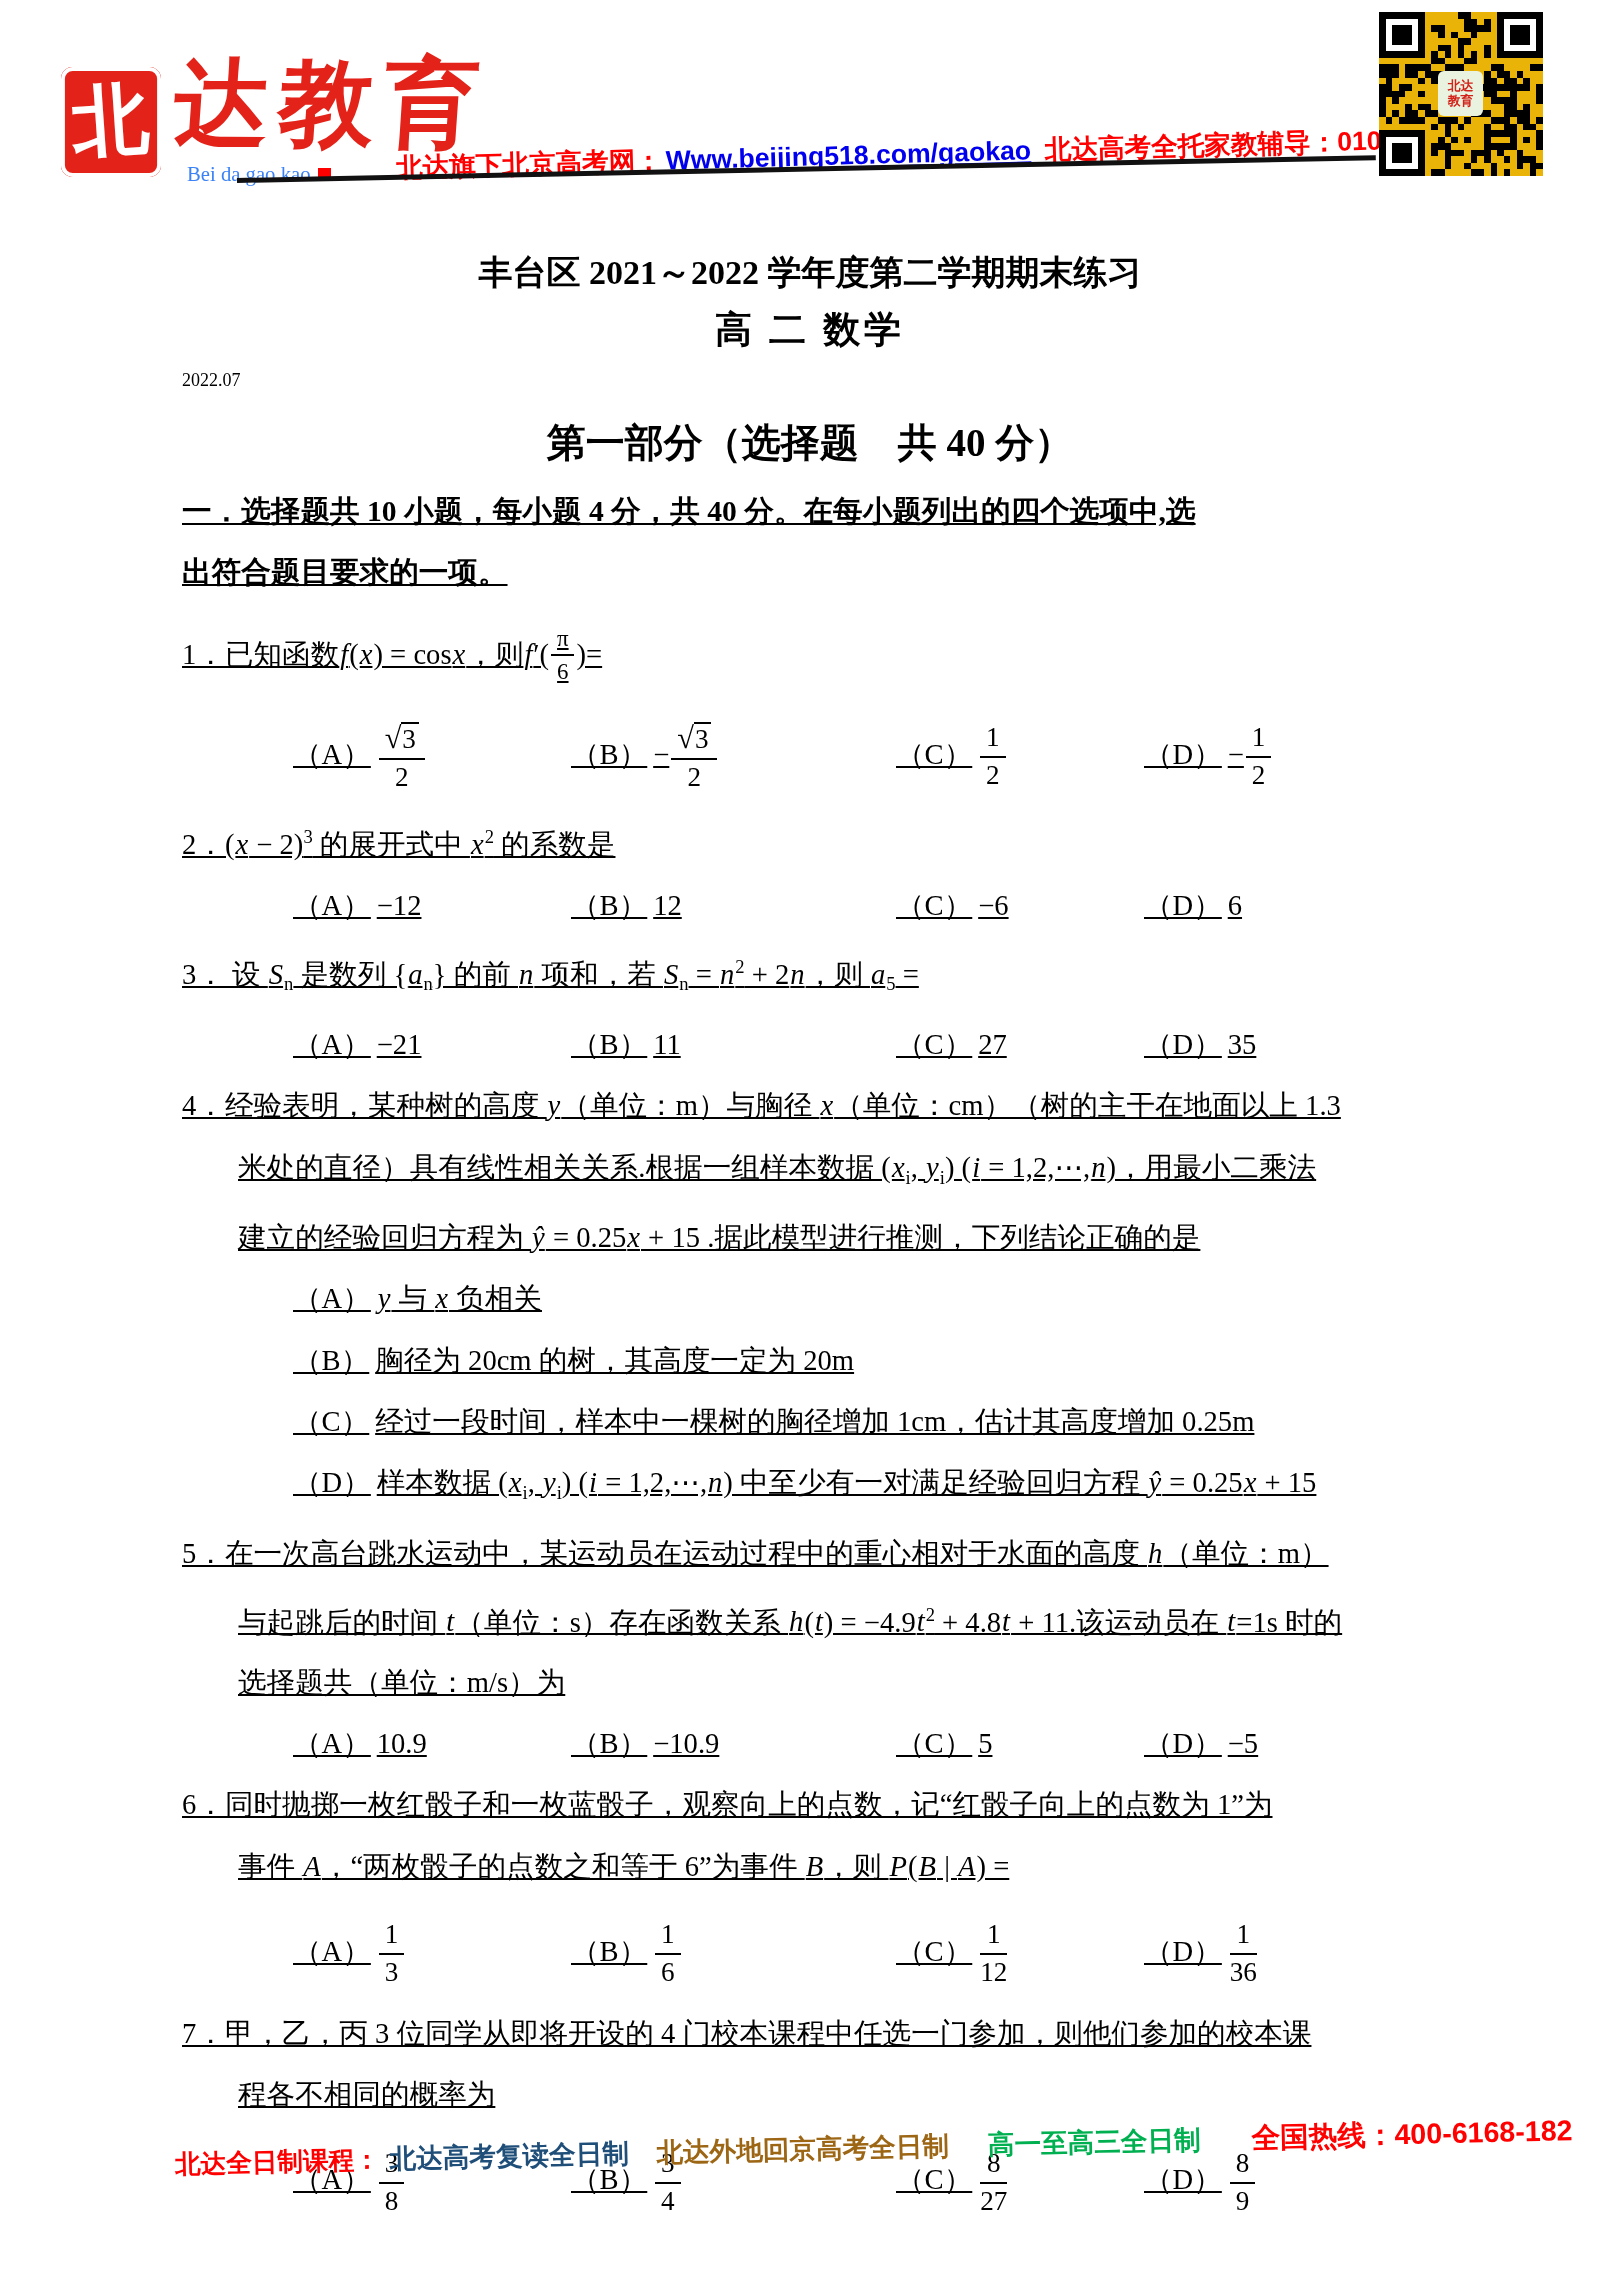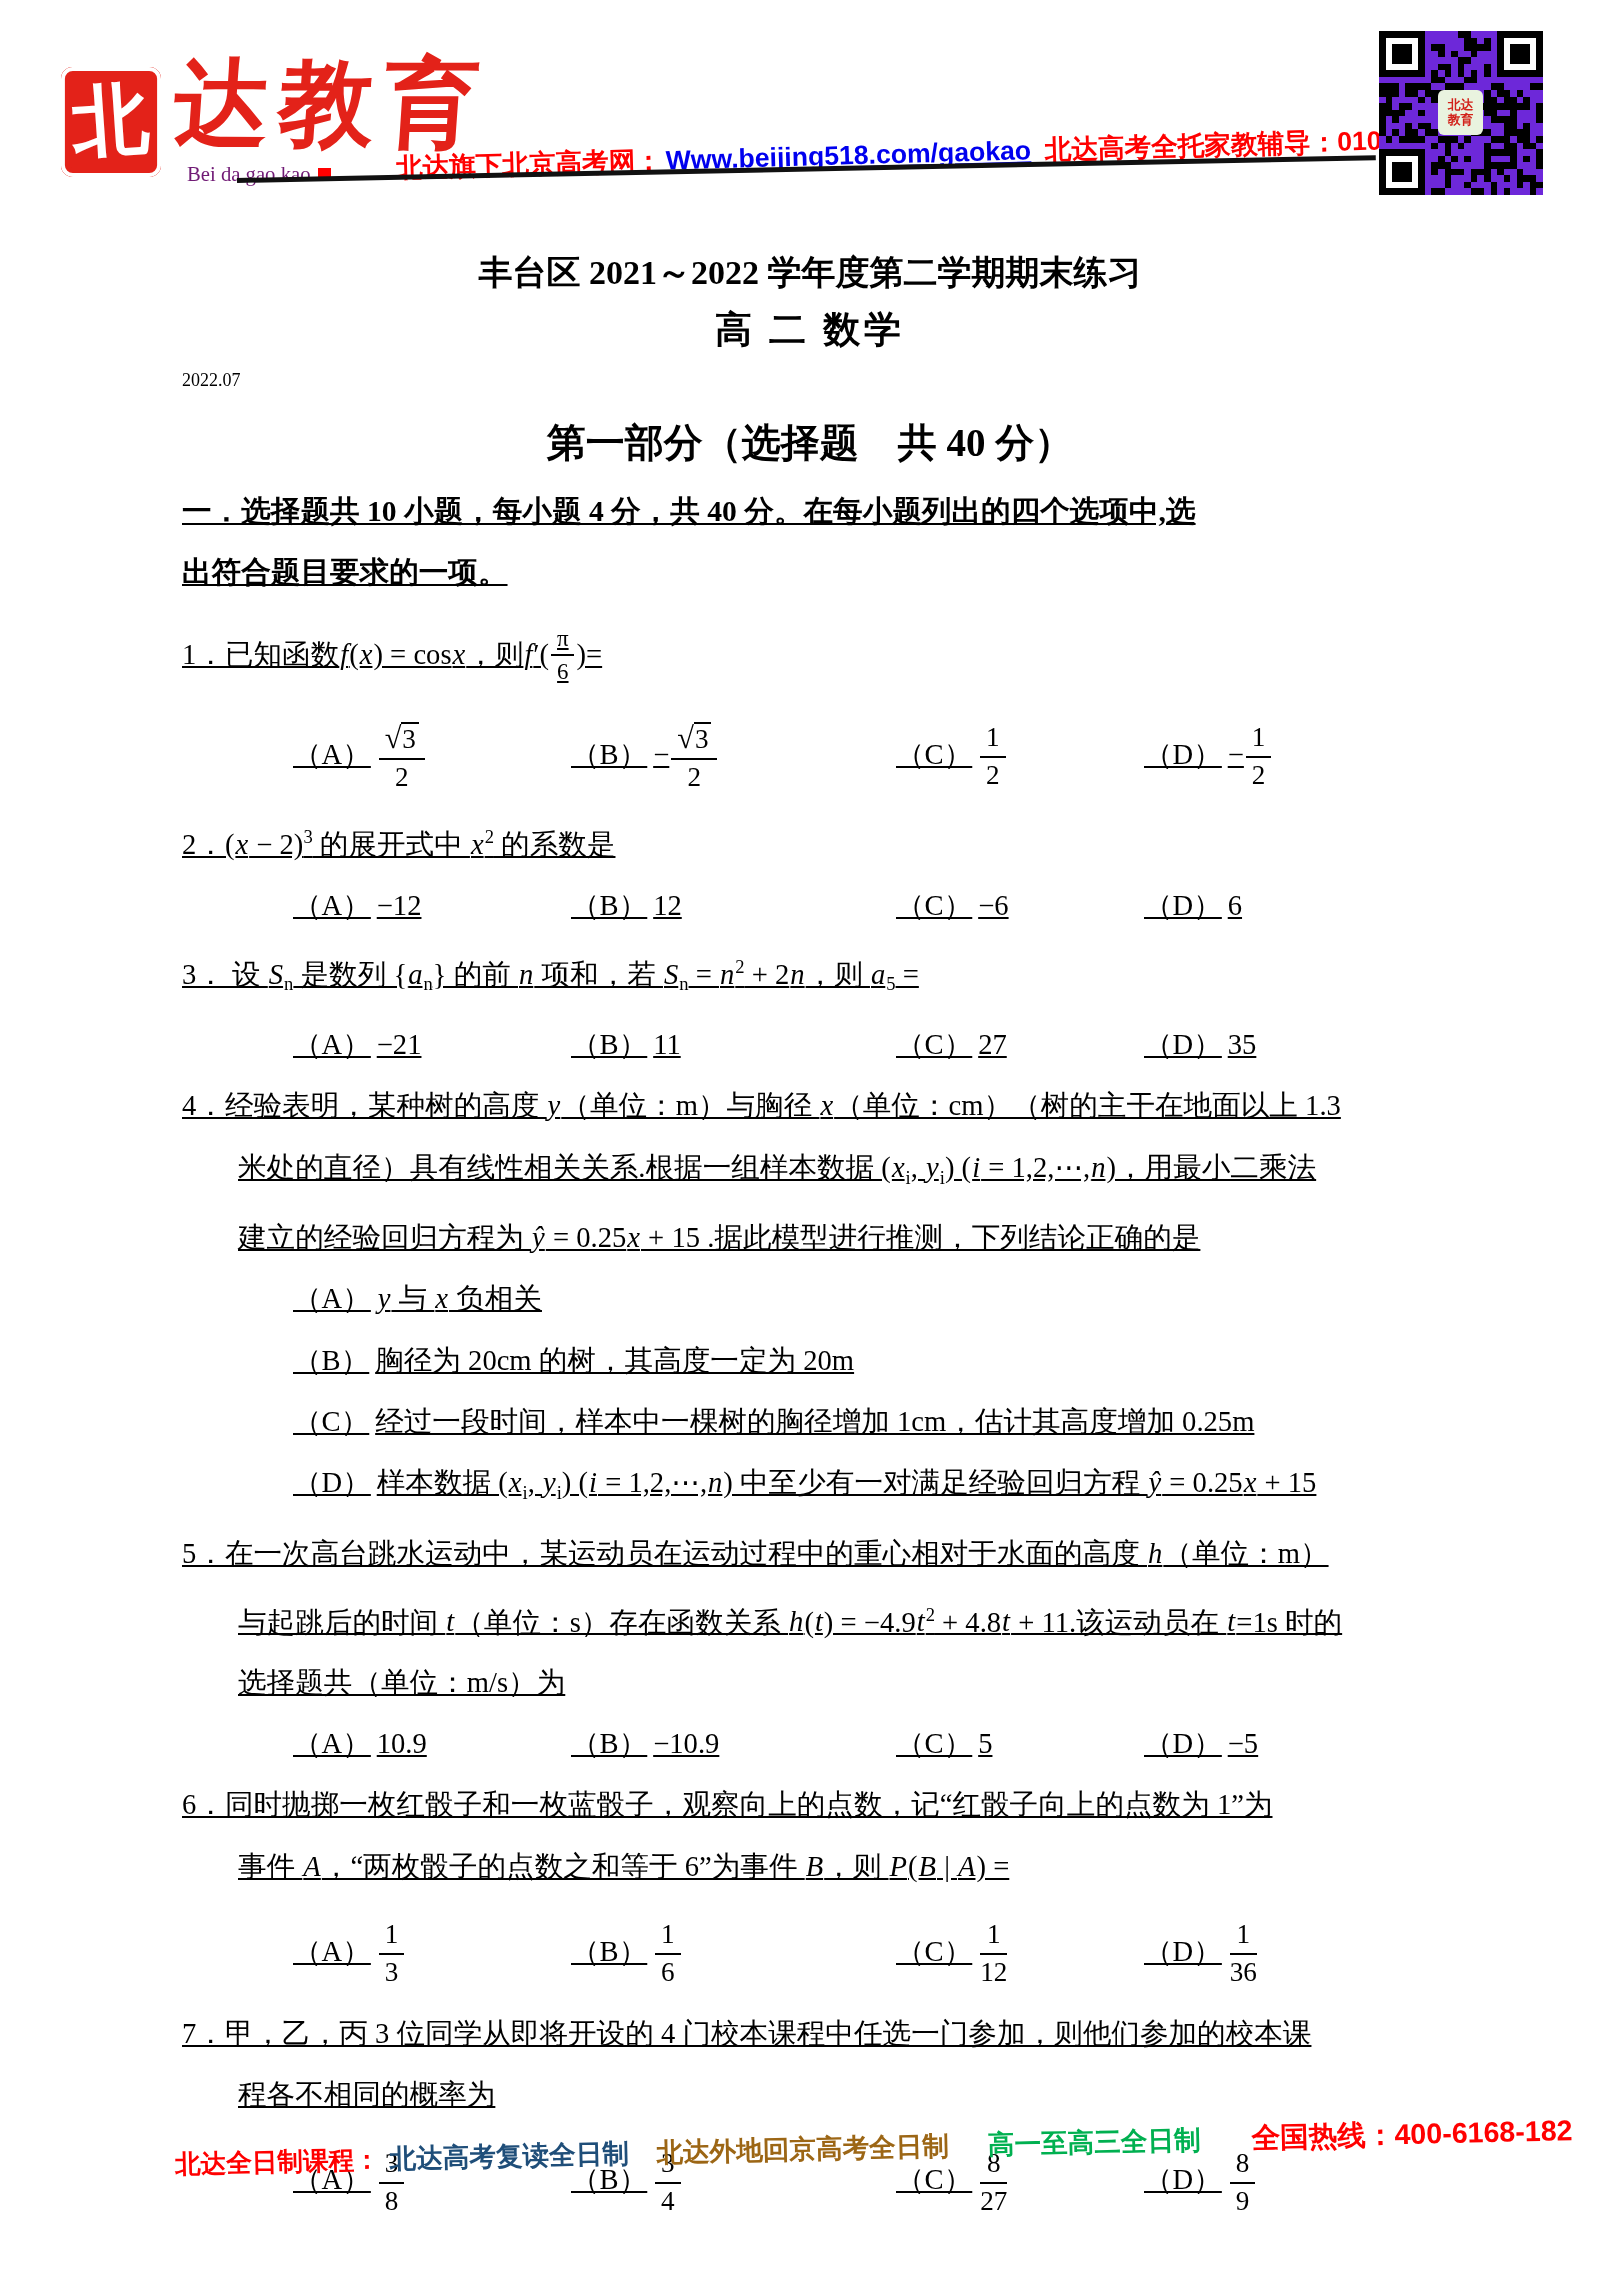--- a/index.html
+++ b/index.html
@@ -9,35 +9,35 @@
   
   .logo{position:absolute;left:54px;top:39px;width:453px;height:158px;}
   .seal{position:absolute;left:6.9px;top:27.6px;width:100px;height:110px;background:var(--brand);
         border-radius:11.8px;box-shadow:inset 0 0 0 3.9px #fff, inset 0 0 0 8.9px var(--brand);
         display:flex;align-items:center;justify-content:center;}
   .seal-char{color:#fff;font-size:77px;font-weight:bold;line-height:1;
              font-family:"Liberation Serif",serif;transform:rotate(-4deg);}
   .brand-text{position:absolute;left:120px;top:7.9px;font-size:95px;font-weight:bold;
               color:var(--brand);letter-spacing:9.9px;line-height:1.2;
               transform:skewX(-4deg);white-space:nowrap;}
-  .tagline{position:absolute;left:133px;top:124px;font-size:20.7px;color:#701a75;
+  .tagline{position:absolute;left:133px;top:124px;font-size:20.7px;color:#3b82f6;
            font-family:"Liberation Serif",serif;white-space:nowrap;}
   .tag-square{display:inline-block;width:12.8px;height:12.8px;background:var(--info-red);
               margin-left:7.9px;}
 
   .header-info{position:absolute;left:396px;top:150px;transform:rotate(-1.6deg);
                transform-origin:left center;white-space:nowrap;
                font-family:"Liberation Sans","DejaVu Sans",sans-serif;font-weight:bold;font-size:26.6px;}
   .header-info .red{color:var(--info-red);}
   .header-info a{color:var(--link);text-decoration:underline;margin:0 13.8px 0 3.9px;}
   .header-rule{position:absolute;left:237px;top:178px;width:1139px;height:4.9px;background:#111;
                transform:rotate(-1.15deg);transform-origin:left center;}
 
   
-  .qr{position:absolute;left:1379px;top:31px;width:164px;height:164px;background:#6d28d9;}
+  .qr{position:absolute;left:1379px;top:12px;width:164px;height:164px;background:#eab308;}
   .qr svg{display:block;width:100%;height:100%;}
   .qr-center{position:absolute;left:59px;top:59px;width:45px;height:45px;background:#e9f3df;
              border-radius:5.9px;display:flex;flex-direction:column;align-items:center;justify-content:center;
              font-family:"Liberation Sans",sans-serif;font-weight:bold;font-size:12.8px;line-height:14.8px;
              color:#d2221a;text-align:center;}
 
   
   .content{position:absolute;left:0;top:0;width:1621px;padding:0 183px 0 182px;box-sizing:border-box;margin-top:48px;}
   .title1{margin-top:205px;text-align:center;font-size:34px;font-weight:bold;line-height:39px;}
   .title2{margin-top:17.7px;text-align:center;font-size:37px;font-weight:bold;line-height:39px;letter-spacing:3.9px;}

